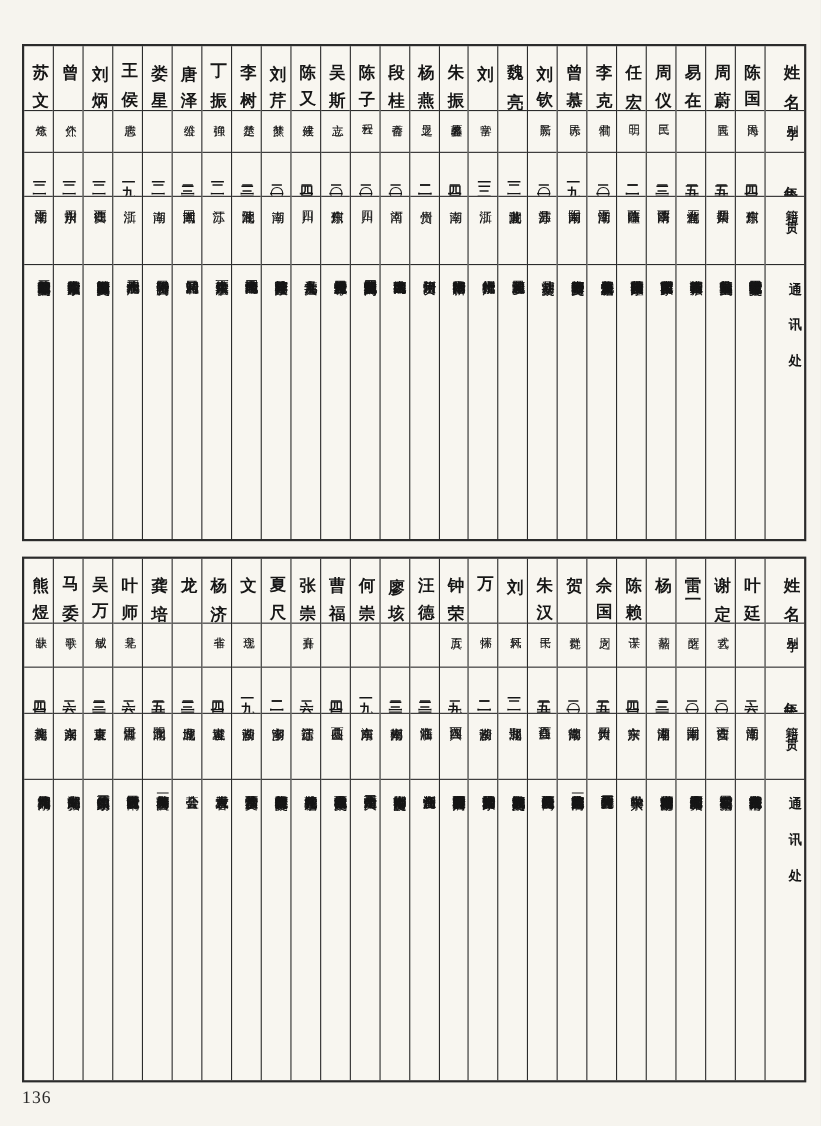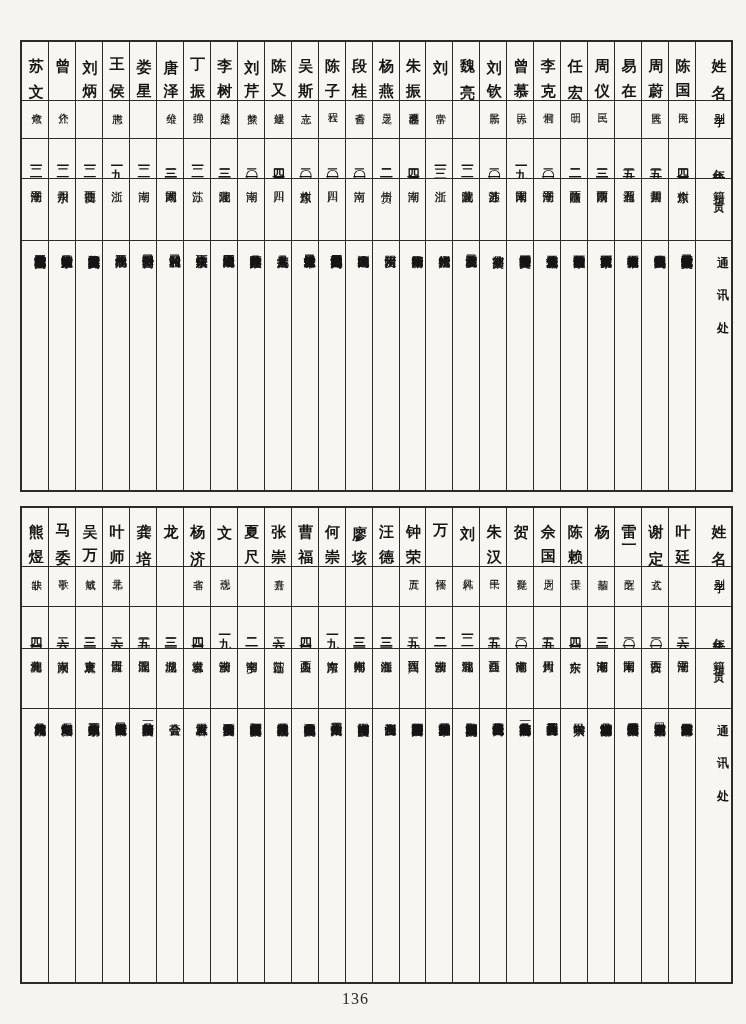--- a/index.html
+++ b/index.html
@@ -48,21 +48,21 @@
   .c-age.vtext{font-size:12.5px;line-height:24px;text-align:center;font-weight:600;}
   .c-native.vtext{font-size:11.5px;line-height:24px;padding-top:3px;}
   .c-addr.vtext{font-size:12px;line-height:12.5px;padding:5px 2px 2px 1px;}
   .hdr{font-weight:700;line-height:31px;}
   .hdr-name{font-size:14px;letter-spacing:1.55em;padding-top:8px;}
   .hdr-zi{font-size:13px;letter-spacing:2px;padding-top:5px;line-height:31px;}
   .hdr-age{font-size:13px;letter-spacing:3px;padding-top:6px;}
   .hdr-native{font-size:13.5px;letter-spacing:0.85em;padding-top:12px;}
   .hdr-addr{font-size:15px;letter-spacing:2.7em;padding-top:55px;}
   .pagenum{
-    margin-top:6px;padding-right:42px;text-align:center;
+    margin-top:6px;padding-right:42px;text-align:left;
     font-size:16px;letter-spacing:1px;color:#2a2a2a;
   }
 </style>
 </head>
 <body>
 
 <div class="paper">
 
   <div class="sheet sheet-top">
     <div class="col hdrcol">

